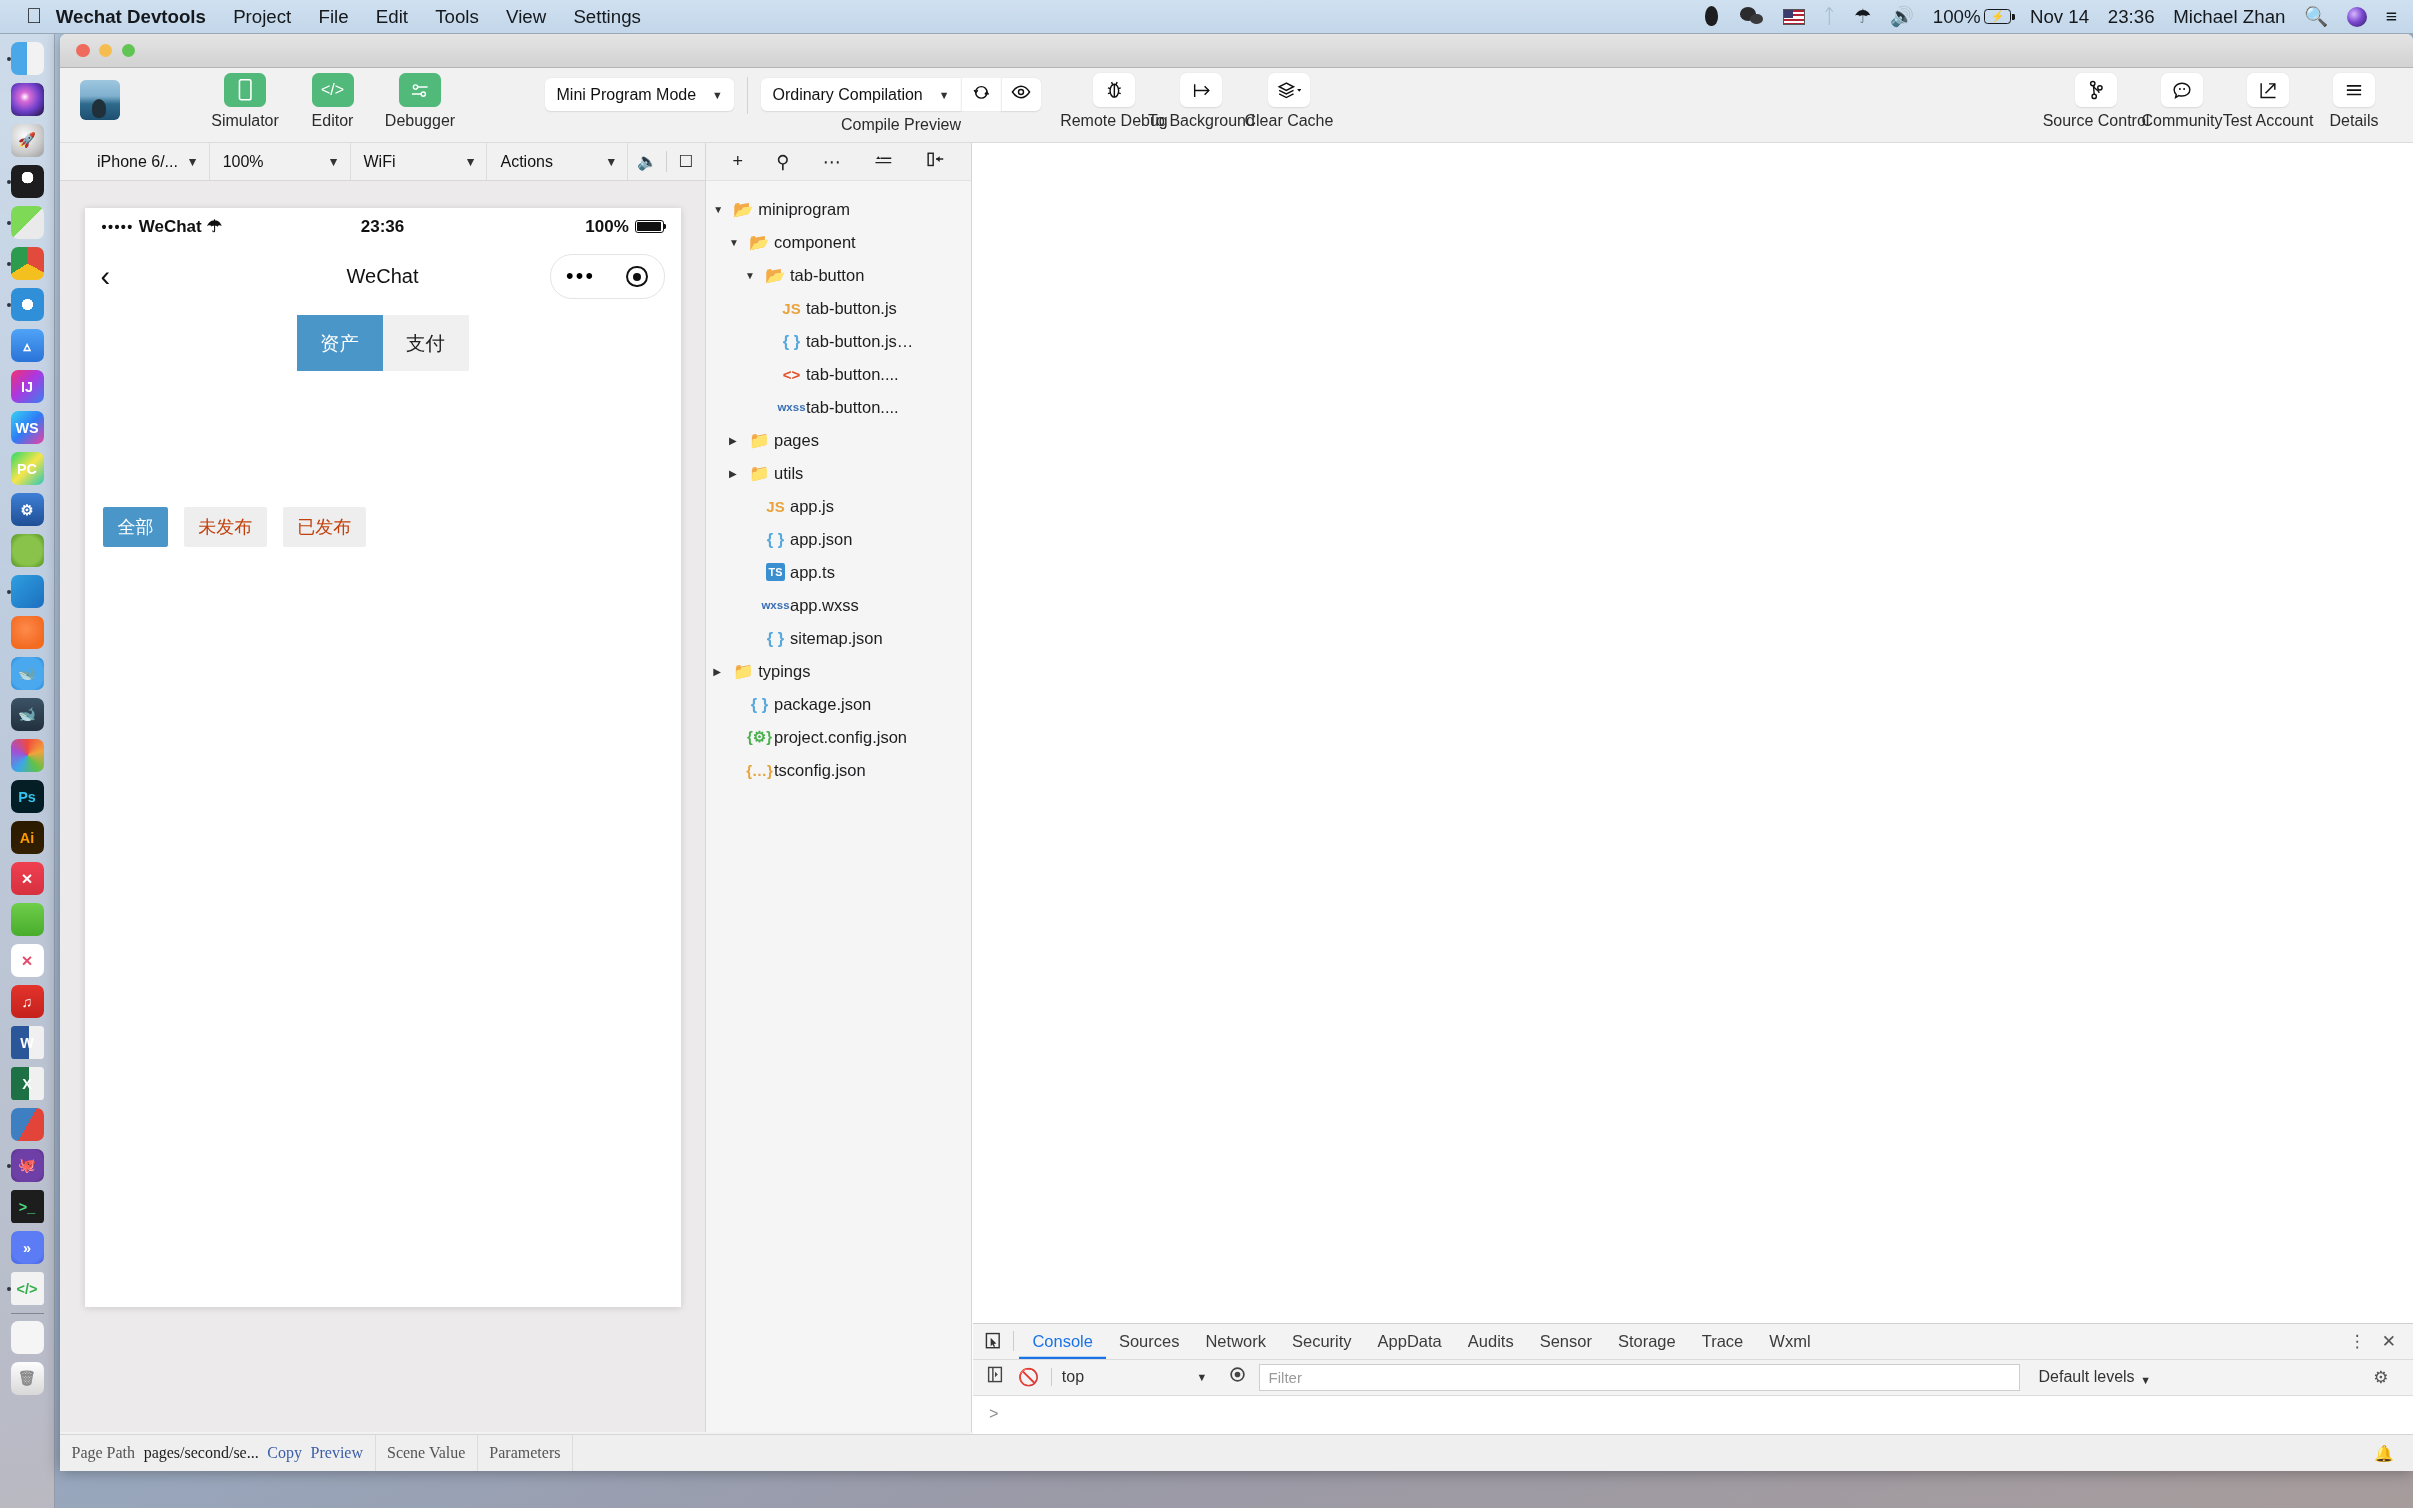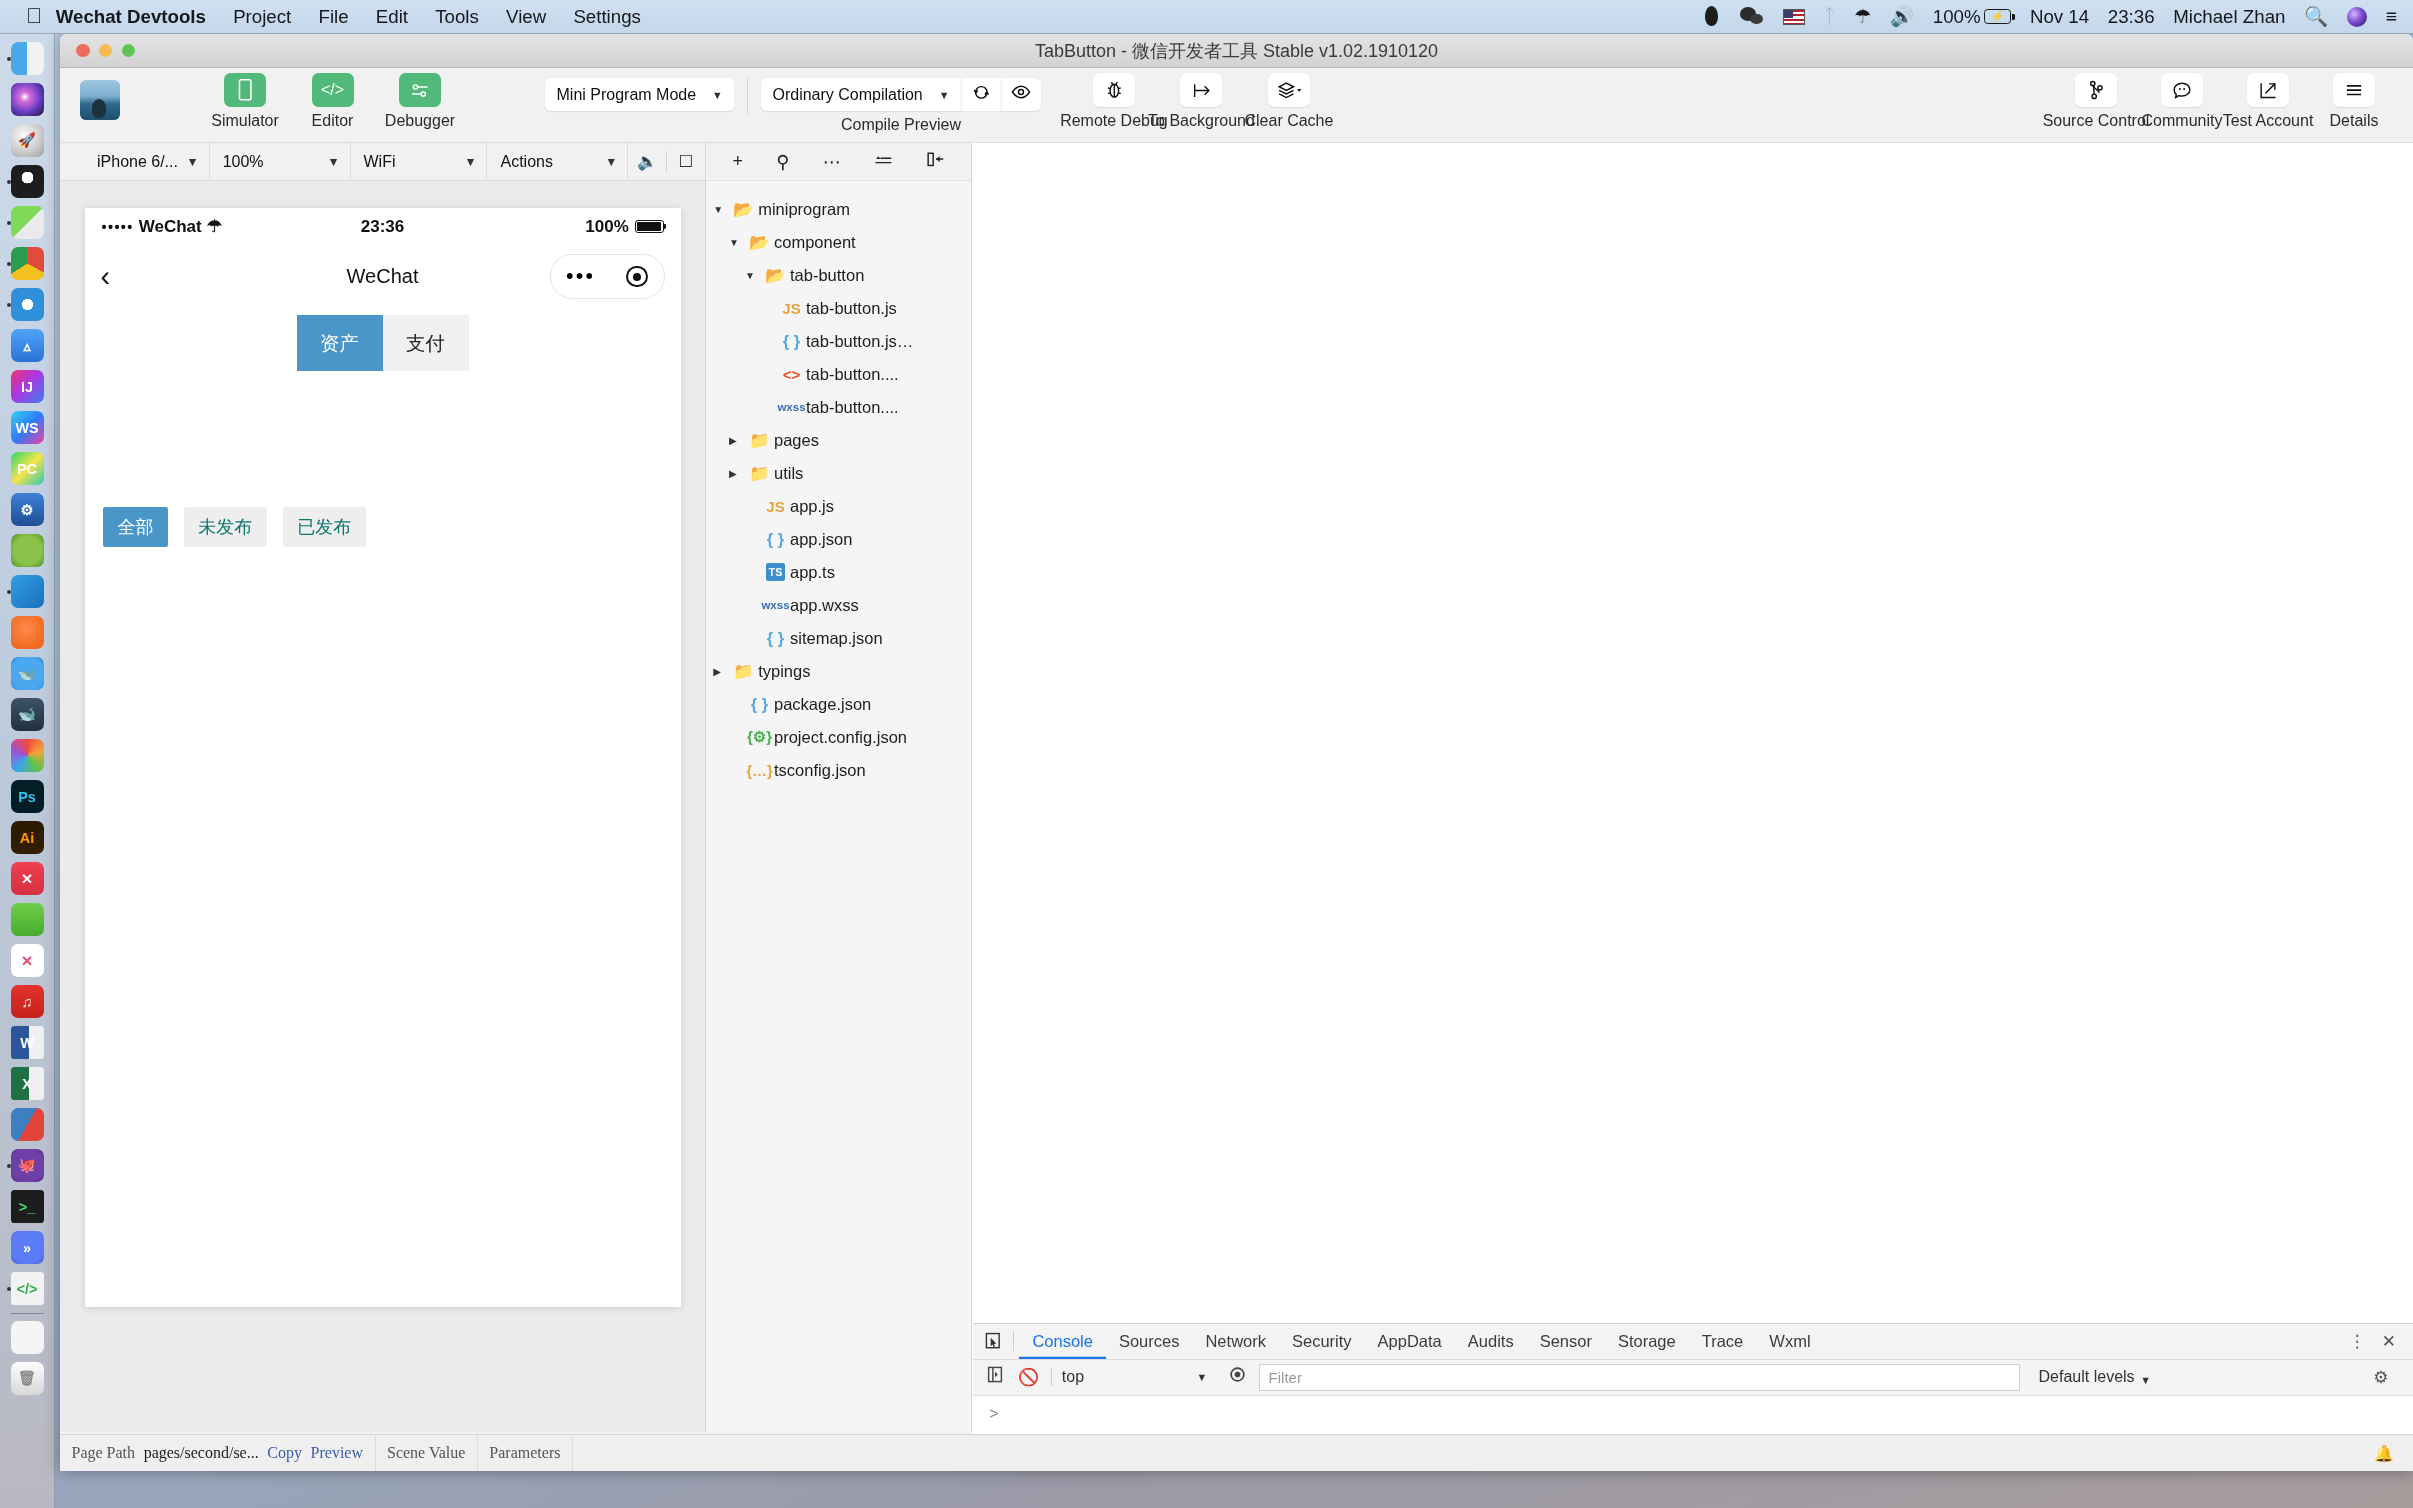--- a/index.html
+++ b/index.html
@@ -201,21 +201,21 @@
   .tabcell {
     width: 86px; height: 56px; display:flex; align-items:center; justify-content:center;
     font-size: 19.4px; cursor:pointer;
   }
   .tabcell.active { background:#4a96c8; color:#fff; }
   .tabcell.idle { background:#f0f0f0; color:#222; }
 
   #chipsrow { display:flex; margin: 136px 0 0 18.7px; gap: 16px; }
   .chip { padding: 8px 14.4px; font-size: 18px; border-radius: 2.2px; cursor:pointer; }
   .chip.active { background:#4a96c8; color:#fff; }
-  .chip.idle { background:#eeeeee; color:#0f766e; }
+  .chip.idle { background:#eeeeee; color:#c2410c; }
 
   
   #editor-col { width: 266px; background:#f5f5f5; border-right:0.7px solid #d6d6d6; display:flex; flex-direction:column;}
   #tree-tools {
     height: 38px; border-bottom:0.7px solid #e2e2e2; display:flex; align-items:center;
     justify-content: space-around; padding: 0 10px; background:#f1f1f1;
   }
   #tree-tools .ti { font-size: 18px; color:#222; cursor:pointer; }
   #tree { padding-top: 11.5px; font-size: 16.5px; color:#1d1d1f; overflow:hidden;}
   .node { height: 33px; display:flex; align-items:center; cursor:pointer; white-space:nowrap; }
@@ -428,21 +428,20 @@
   </div>
 
 <div id="window">
 
   <div id="titlebar">
     <div class="traffic">
       <span class="tl r"></span>
       <span class="tl y"></span>
       <span class="tl g"></span>
     </div>
-    <div id="win-title">TabButton - 微信开发者工具 Stable v1.02.1910120</div>
   </div>
 
   <div id="toolbar">
     <div class="avatar"></div>
 
     <div class="tbtn-group">
       <div class="tbtn">
         <div class="sq">
           <svg width="14.4" height="21.5" viewBox="0 0 20 30">
               <rect x="2" y="1" width="16" height="28" rx="2.5" fill="none" stroke="#fff" stroke-width="2.2"></rect>

